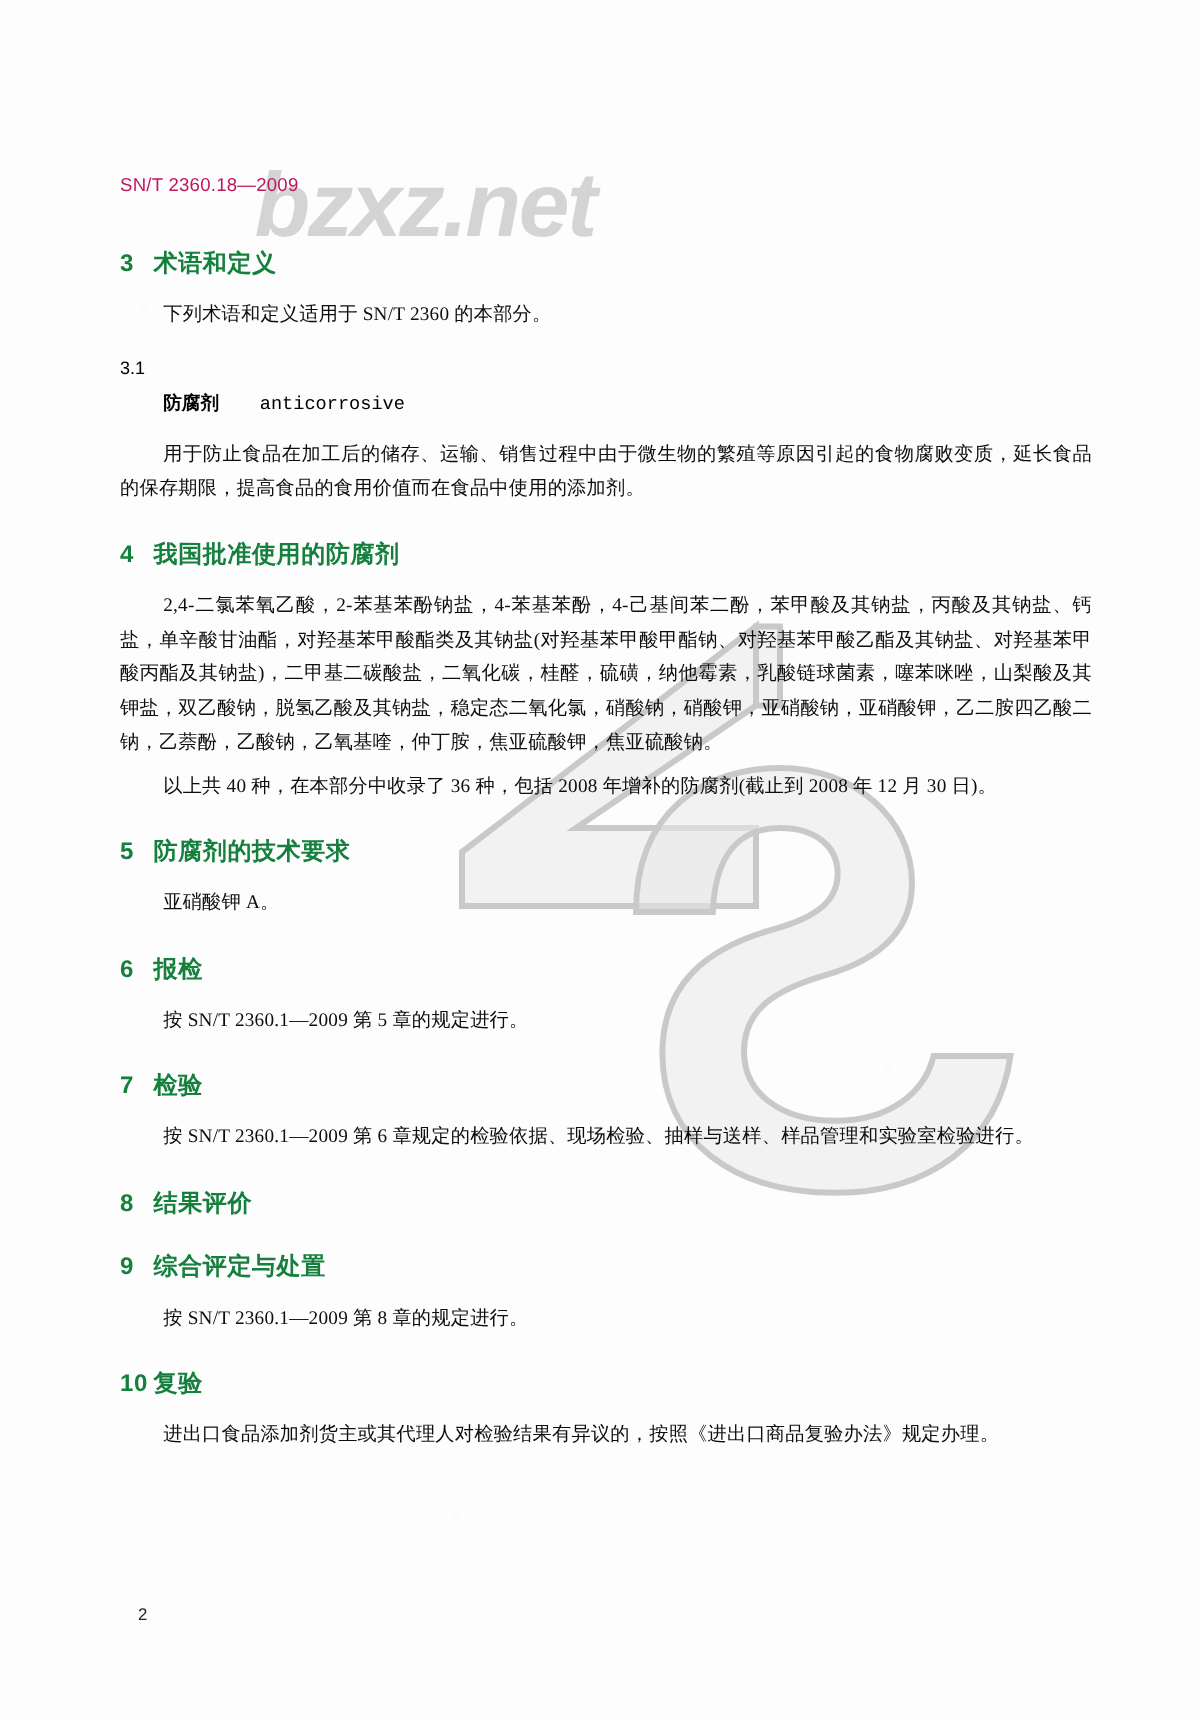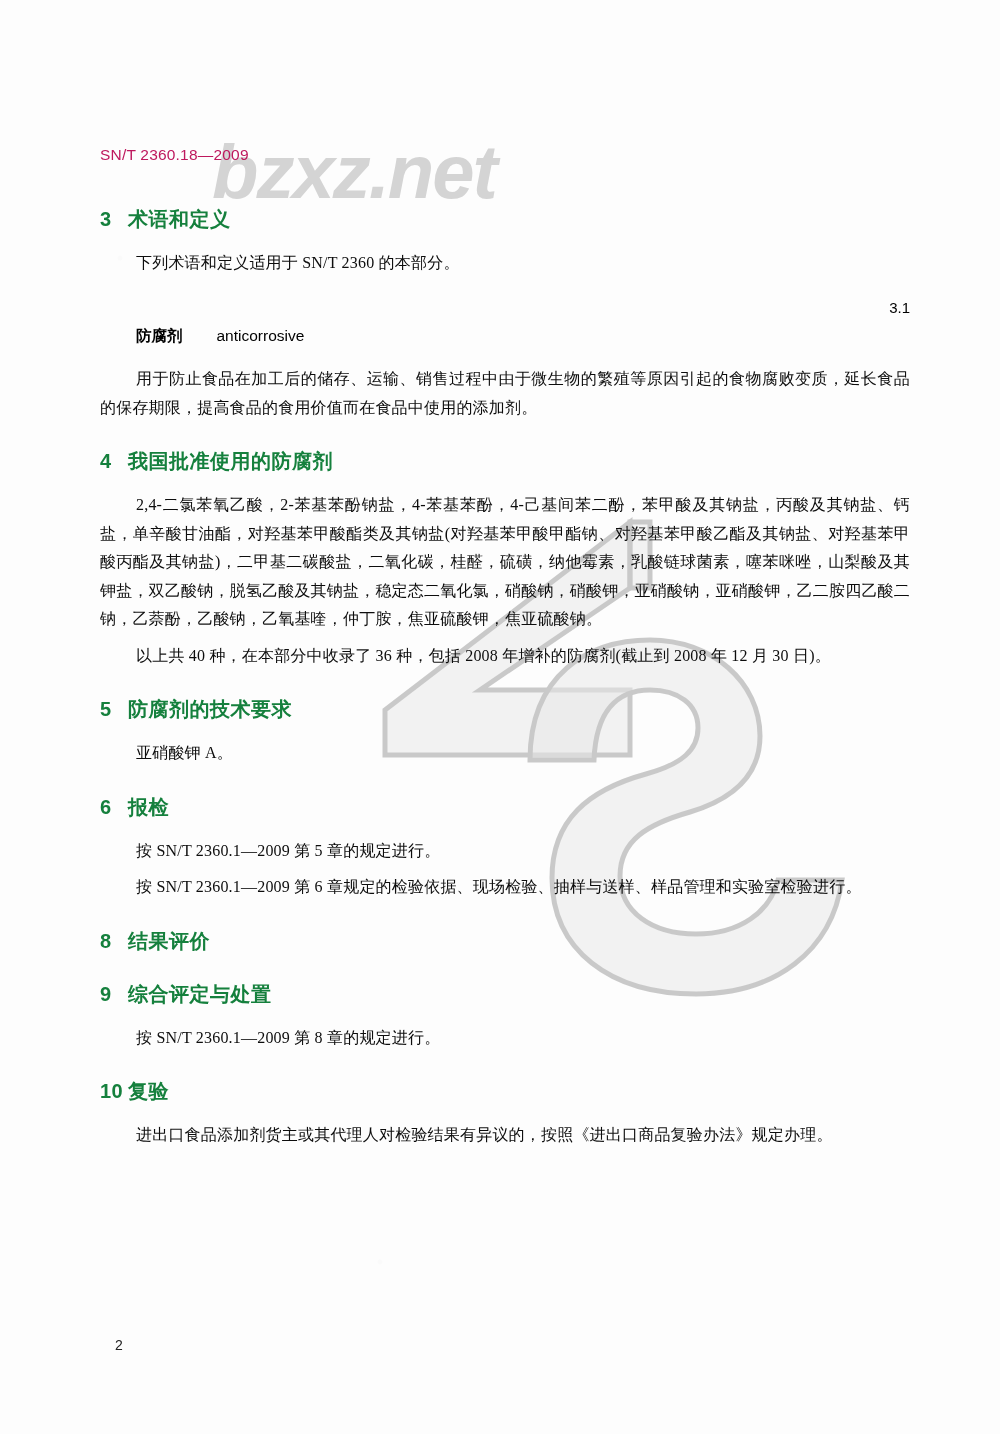--- a/index.html
+++ b/index.html
@@ -51,24 +51,23 @@
   }
   .clause-head .num {
     display: inline-block;
     min-width: 28px;
   }
   .subclause-num {
     font-family: "Liberation Sans", sans-serif;
     font-size: 15px;
     color: #000;
     margin: 22px 0 10px 0;
-    text-align: right;
   }
   .term-line {
-    font-family: Liberation Sans, sans-serif;
+    font-family: Liberation Mono, monospace;
     font-size: 15.5px;
     margin: 6px 0 18px 0;
     text-indent: 36px;
   }
   .term-line .term-cn {
     font-weight: bold;
   }
   .term-line .term-en {
     font-weight: normal;
     margin-left: 34px;
@@ -170,20 +169,23 @@
     <div class="clause-head">
       <span class="num">5</span><span>防腐剂的技术要求</span>
     </div>
     <p class="body-text">亚硝酸钾 A。</p>
 
     <div class="clause-head">
       <span class="num">6</span><span>报检</span>
     </div>
     <p class="body-text">按 SN/T 2360.1—2009 第 5 章的规定进行。</p>
 
+    <div class="clause-head">
+      <span class="num">7</span><span>检验</span>
+    </div>
     <p class="body-text">按 SN/T 2360.1—2009 第 6 章规定的检验依据、现场检验、抽样与送样、样品管理和实验室检验进行。</p>
 
     <div class="clause-head">
       <span class="num">8</span><span>结果评价</span>
     </div>
 
     <div class="clause-head">
       <span class="num">9</span><span>综合评定与处置</span>
     </div>
     <p class="body-text">按 SN/T 2360.1—2009 第 8 章的规定进行。</p>

